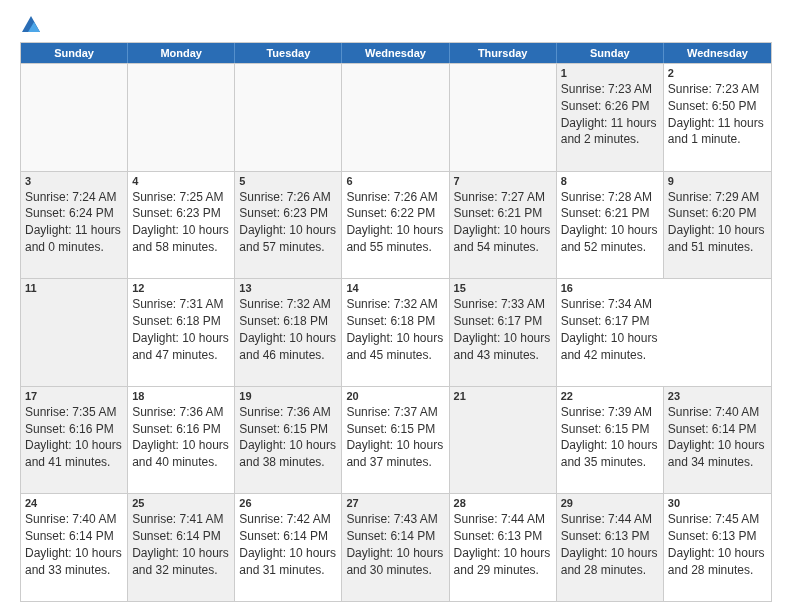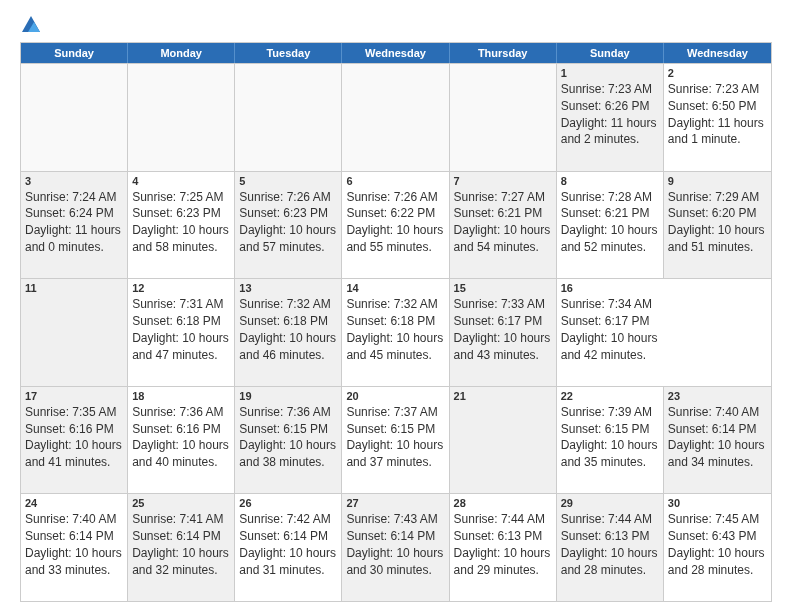--- a/index.html
+++ b/index.html
@@ -319,19 +319,19 @@
           </div>
           <div class="cal-cell shaded">
             <span class="day-num">29</span>
             <div class="day-info">Sunrise: 7:44 AM
 Sunset: 6:13 PM
 Daylight: 10 hours and 28 minutes.</div>
           </div>
           <div class="cal-cell">
             <span class="day-num">30</span>
             <div class="day-info">Sunrise: 7:45 AM
-Sunset: 6:43 PM
+Sunset: 6:13 PM
 Daylight: 10 hours and 28 minutes.</div>
           </div>
         </div>
       </div>
   </div>
 </div>
 
 </body></html>

